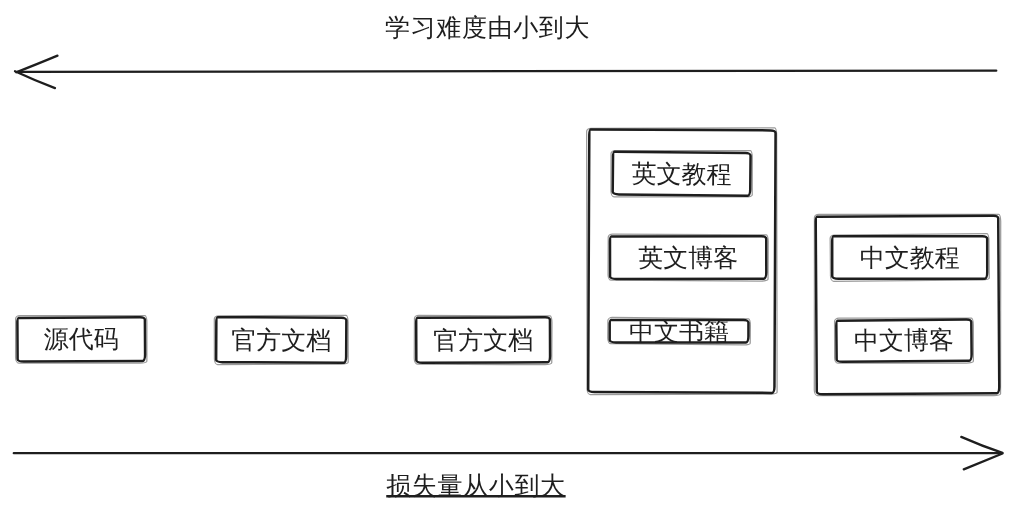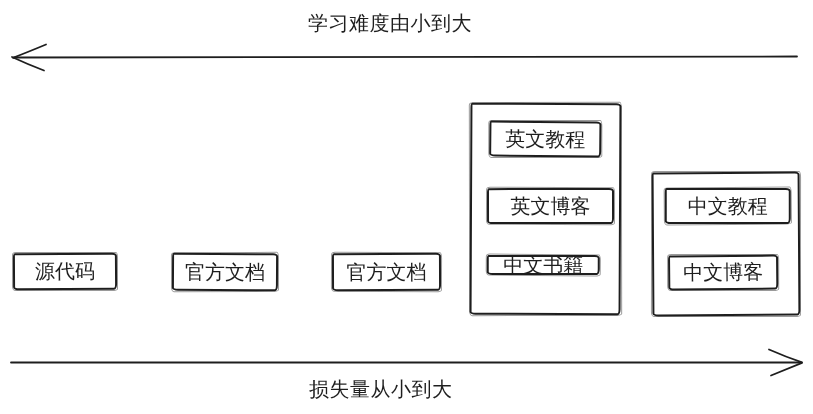--- a/index.html
+++ b/index.html
@@ -34,21 +34,21 @@
   }
   .axis-label {
     position: absolute;
     font-size: 20px;
     line-height: 24px;
     color: var(--stroke);
     white-space: nowrap;
     letter-spacing: 0.5px;
   }
   .axis-label.top { left: 308px; top: 11px; text-align: right; }
-  .axis-label.bottom { left: 309px; top: 377px; }
+  .axis-label.bottom { left: 309px; top: 377px; text-decoration: underline; }
 
   .box {
     position: absolute;
     border: 2px solid var(--stroke);
     border-radius: 2px 5px 3px 6px / 5px 3px 6px 3px;
     display: flex;
     align-items: center;
     justify-content: center;
     font-size: 20px;
     color: var(--stroke);

